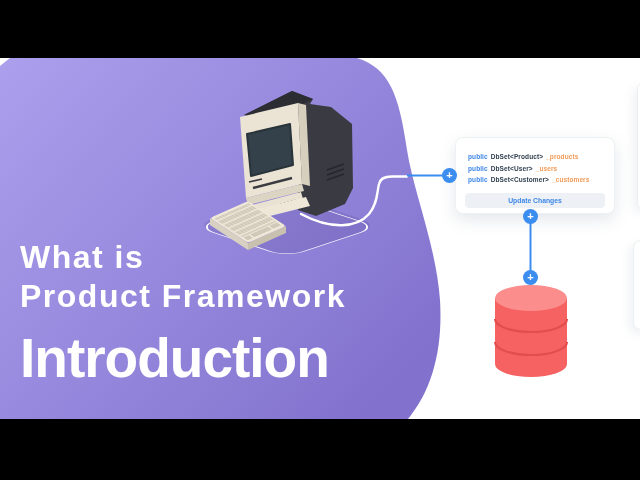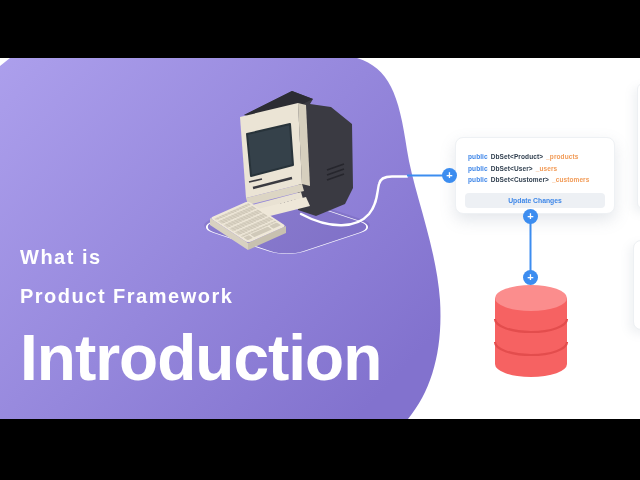--- a/index.html
+++ b/index.html
@@ -6,22 +6,22 @@
   .canvas{position:relative;width:640px;height:480px;background:#ffffff;overflow:hidden;
           font-family:"Liberation Sans",sans-serif;}
   .bar{position:absolute;left:0;width:640px;background:#000;z-index:30;}
   .bar.top{top:0;height:58px;}
   .bar.bottom{top:419px;height:61px;}
 
   .scene{position:absolute;left:0;top:0;z-index:1;}
 
   
   .title{position:absolute;left:20px;top:238px;z-index:6;color:#ffffff;}
-  .title .t1,.title .t2{font-size:20px;font-weight:bold;line-height:39px;letter-spacing:1.5px;}
-  .title .t3{font-size:64px;font-weight:bold;line-height:76px;letter-spacing:-1px;margin-top:4px;}
+  .title .t1,.title .t2{font-size:32px;font-weight:bold;line-height:39px;letter-spacing:1.5px;}
+  .title .t3{font-size:55px;font-weight:bold;line-height:76px;letter-spacing:-1px;margin-top:4px;}
 
   
   .card{position:absolute;left:455px;top:137px;width:158px;height:75px;background:#fff;
         border:1px solid #eef1f4;border-radius:8px;z-index:5;
         box-shadow:0 6px 16px rgba(105,120,145,.18);}
   .code{position:absolute;left:12px;top:15px;font-size:6.5px;font-weight:bold;letter-spacing:.1px;}
   .code-line{height:11.5px;white-space:nowrap;}
   .tok-kw{color:#3e86e8;margin-right:3px;}
   .tok-type{color:#2f3e4e;}
   .tok-gen{color:#2f3e4e;margin-right:3px;}

